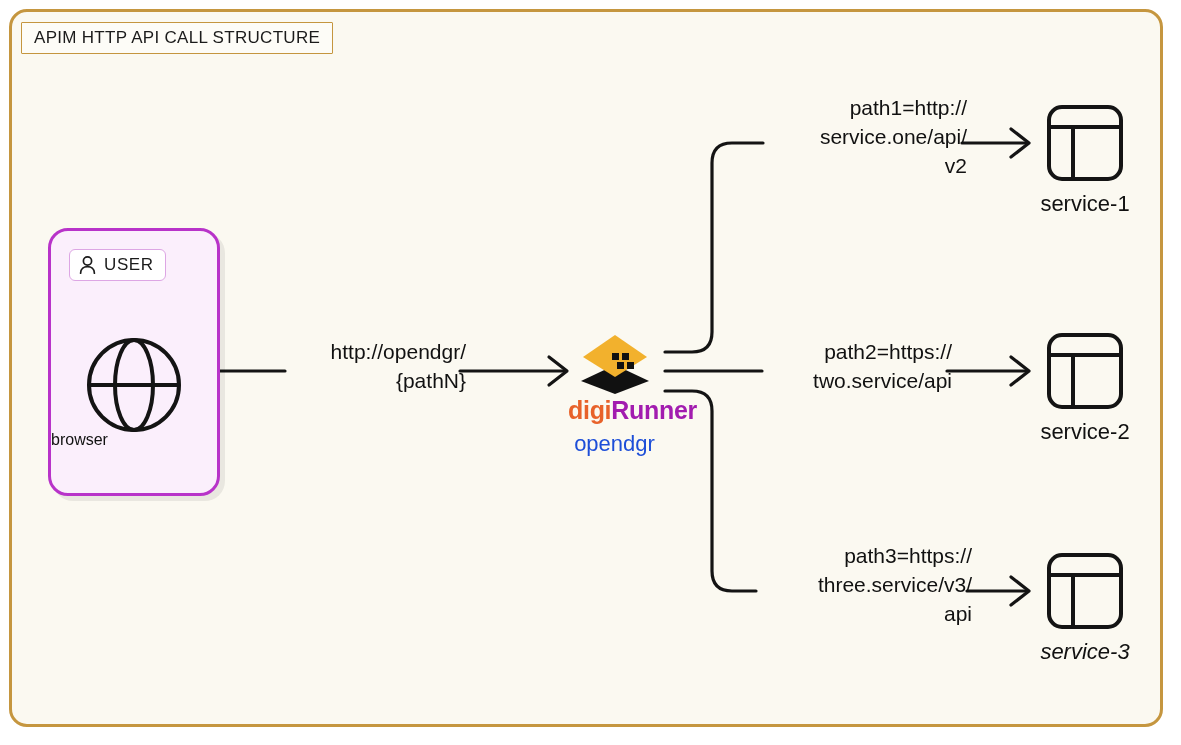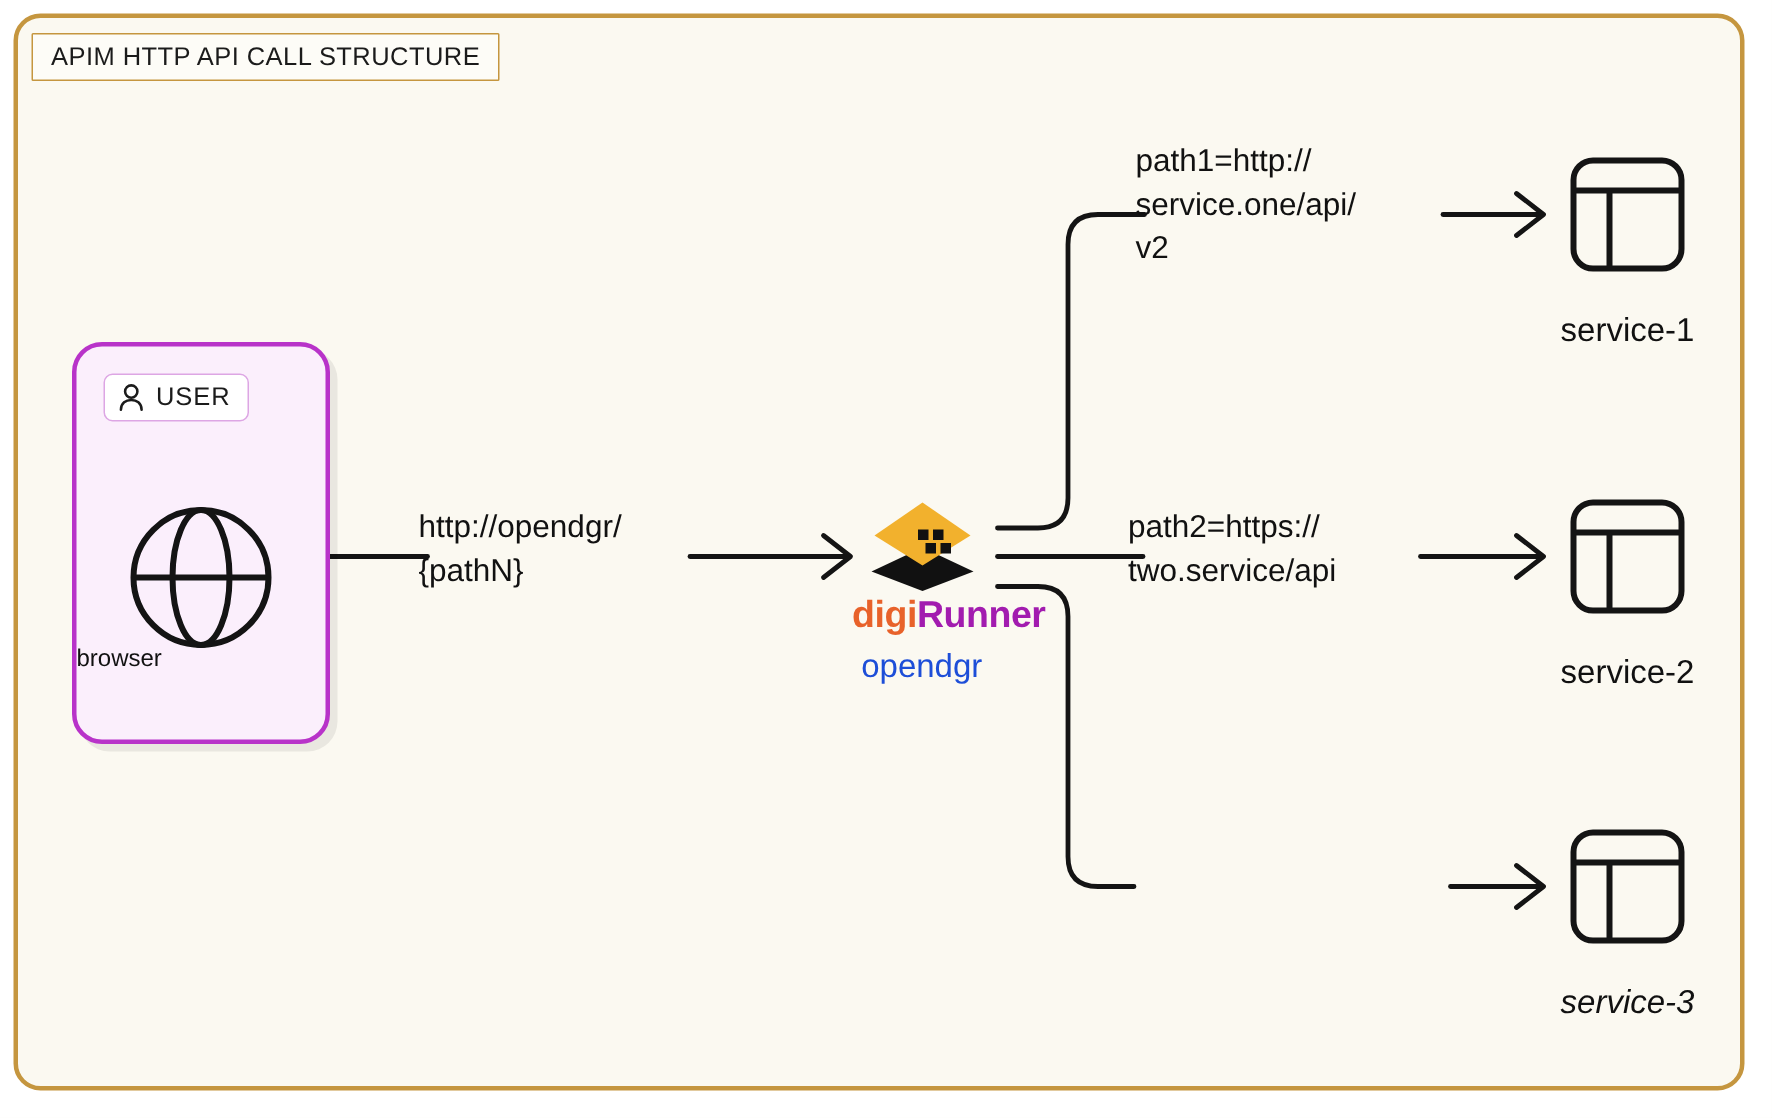--- a/index.html
+++ b/index.html
@@ -116,29 +116,29 @@
     font-size: 22px;
     color: #1d4ed8;
   }
   
   .service-node {
     position: absolute;
     width: 150px;
     text-align: center;
   }
   .service-node .svc-label {
-    margin-top: 24px;
+    margin-top: 8px;
     font-size: 22px;
     color: #111;
   }
   .service-icon { display: block; margin: 0 auto; }
   
   .edge-label {
     position: absolute;
-    text-align: left;
+    text-align: right;
     font-size: 21px;
     line-height: 29px;
     color: #111;
     white-space: pre-line;
   }
   
   #wires {
     position: absolute;
     left: 0;
     top: 0;
@@ -216,20 +216,23 @@
   <div class="edge-label" style="left:279px; top:337px; width:187px;">http://opendgr/
 {pathN}</div>
 
   <div class="edge-label" style="left:757px; top:93px; width:210px;">path1=http://
 service.one/api/
 v2</div>
 
   <div class="edge-label" style="left:752px; top:337px; width:200px;">path2=https://
 two.service/api</div>
 
+  <div class="edge-label" style="left:752px; top:541px; width:220px;">path3=https://
+three.service/v3/
+api</div>
 
   <div class="service-node" style="left:1010px; top:103px;">
     <svg class="service-icon" width="80" height="80" viewBox="0 0 80 80">
       <rect x="4" y="4" width="72" height="72" rx="13" fill="none" stroke="#141414" stroke-width="4"></rect>
       <line x1="4" y1="24" x2="76" y2="24" stroke="#141414" stroke-width="4"></line>
       <line x1="28" y1="24" x2="28" y2="76" stroke="#141414" stroke-width="4"></line>
     </svg>
     <div class="svc-label">service-1</div>
   </div>
 

